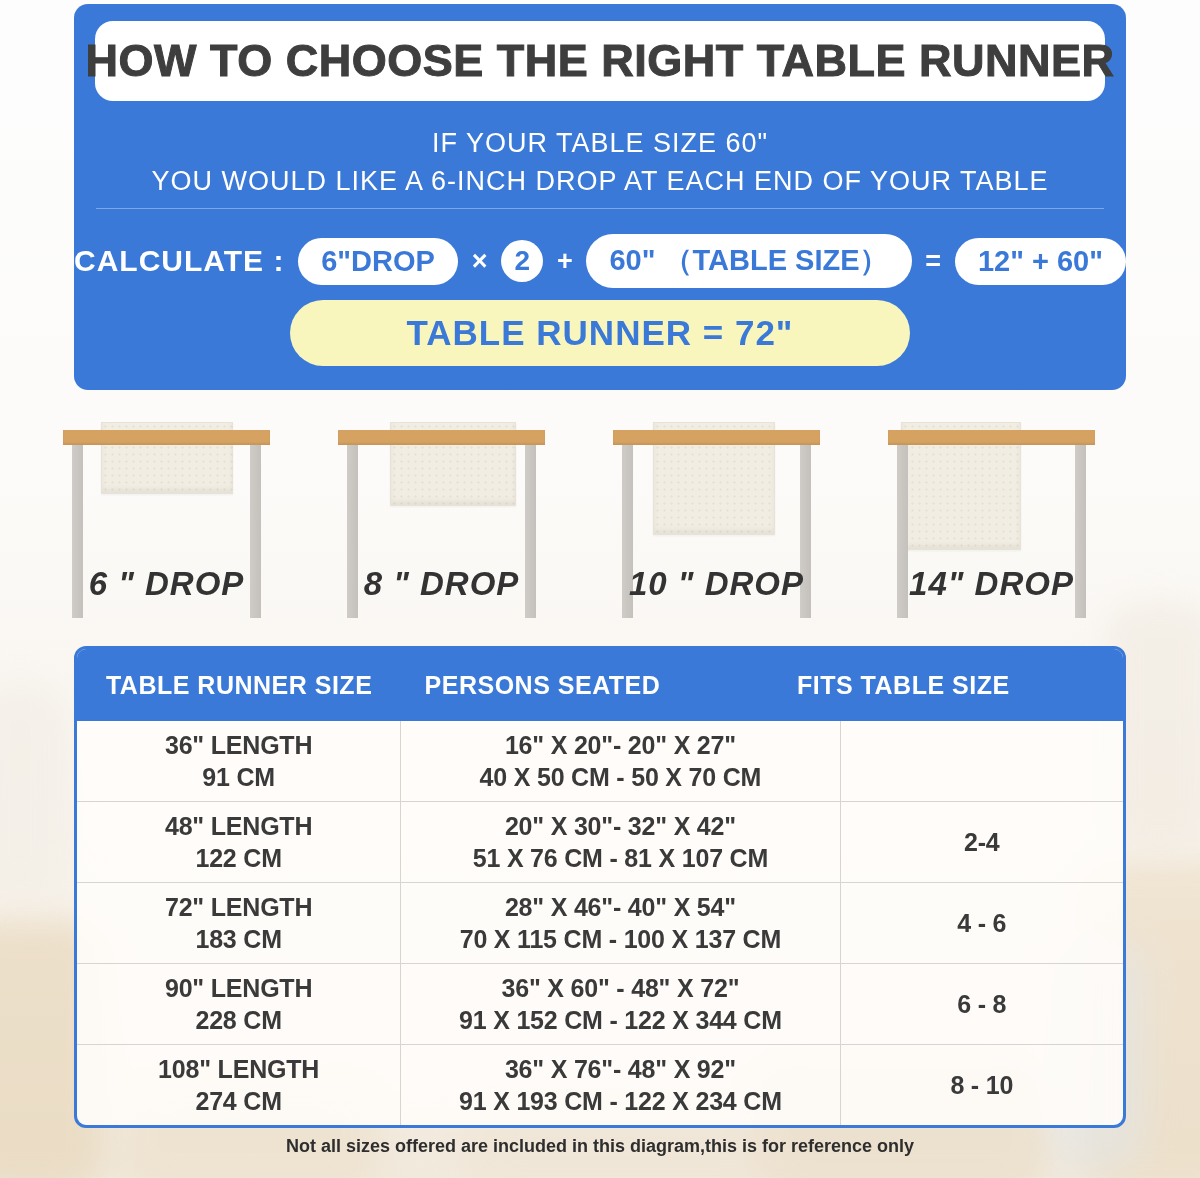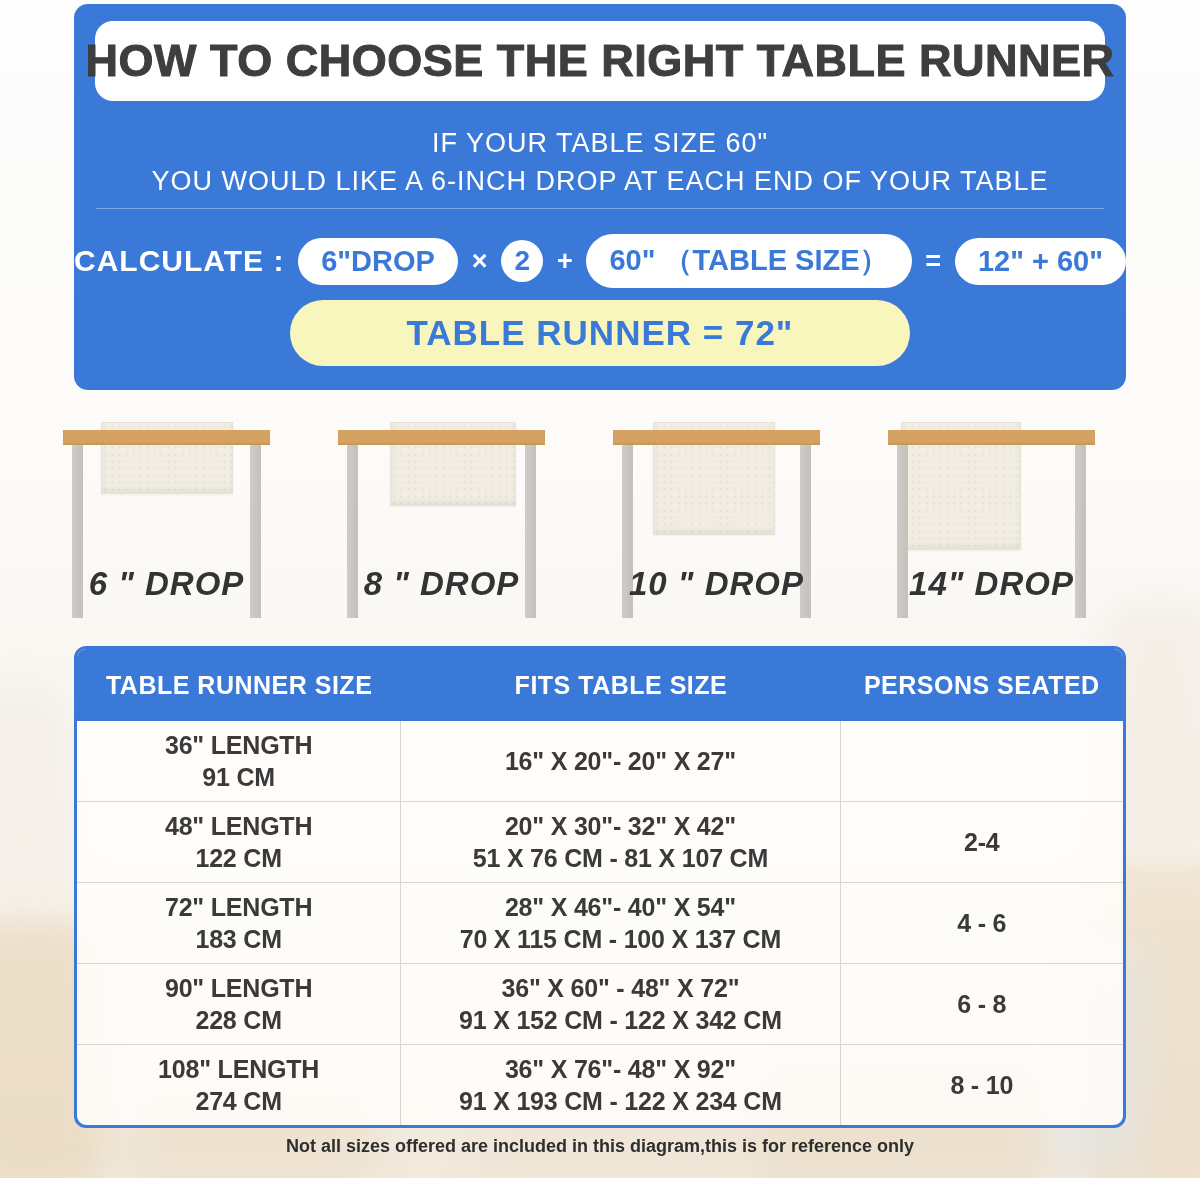--- a/index.html
+++ b/index.html
@@ -149,32 +149,33 @@
       <div class="tabletop"></div>
       <div class="leg l"></div>
       <div class="leg r"></div>
       <div class="drop-label">14" DROP</div>
     </div>
   </section>
 
   <section class="chart">
     <div class="chart-head">
       <div class="hcell c1">TABLE RUNNER SIZE</div>
+      <div class="hcell c3">PERSONS SEATED</div>
       <div class="hcell c2">FITS TABLE SIZE</div>
-      <div class="hcell c3">PERSONS SEATED</div>
     </div>
     <div class="chart-body">
 
       <div class="trow">
         <div class="cell c1">
           <div>36" LENGTH</div>
           <div>91 CM</div>
         </div>
         <div class="cell c2">
           <div>16" X 20"- 20" X 27"</div>
+          <div>40 X 50 CM - 50 X 70 CM</div>
         </div>
       </div>
 
       <div class="trow">
         <div class="cell c1">
           <div>48" LENGTH</div>
           <div>122 CM</div>
         </div>
         <div class="cell c2">
           <div>20" X 30"- 32" X 42"</div>
@@ -199,21 +200,21 @@
         </div>
       </div>
 
       <div class="trow">
         <div class="cell c1">
           <div>90" LENGTH</div>
           <div>228 CM</div>
         </div>
         <div class="cell c2">
           <div>36" X 60" - 48" X 72"</div>
-          <div>91 X 152 CM - 122 X 342 CM</div>
+          <div>91 X 152 CM - 122 X 344 CM</div>
         </div>
         <div class="cell c3">
           <div>6 - 8</div>
         </div>
       </div>
 
       <div class="trow">
         <div class="cell c1">
           <div>108" LENGTH</div>
           <div>274 CM</div>

